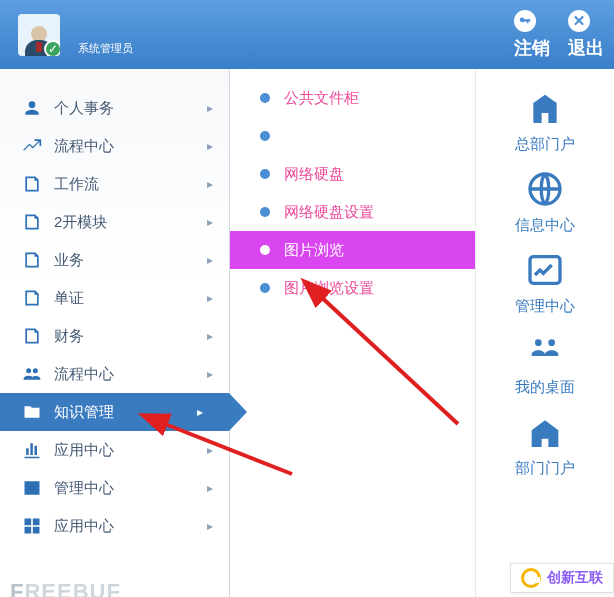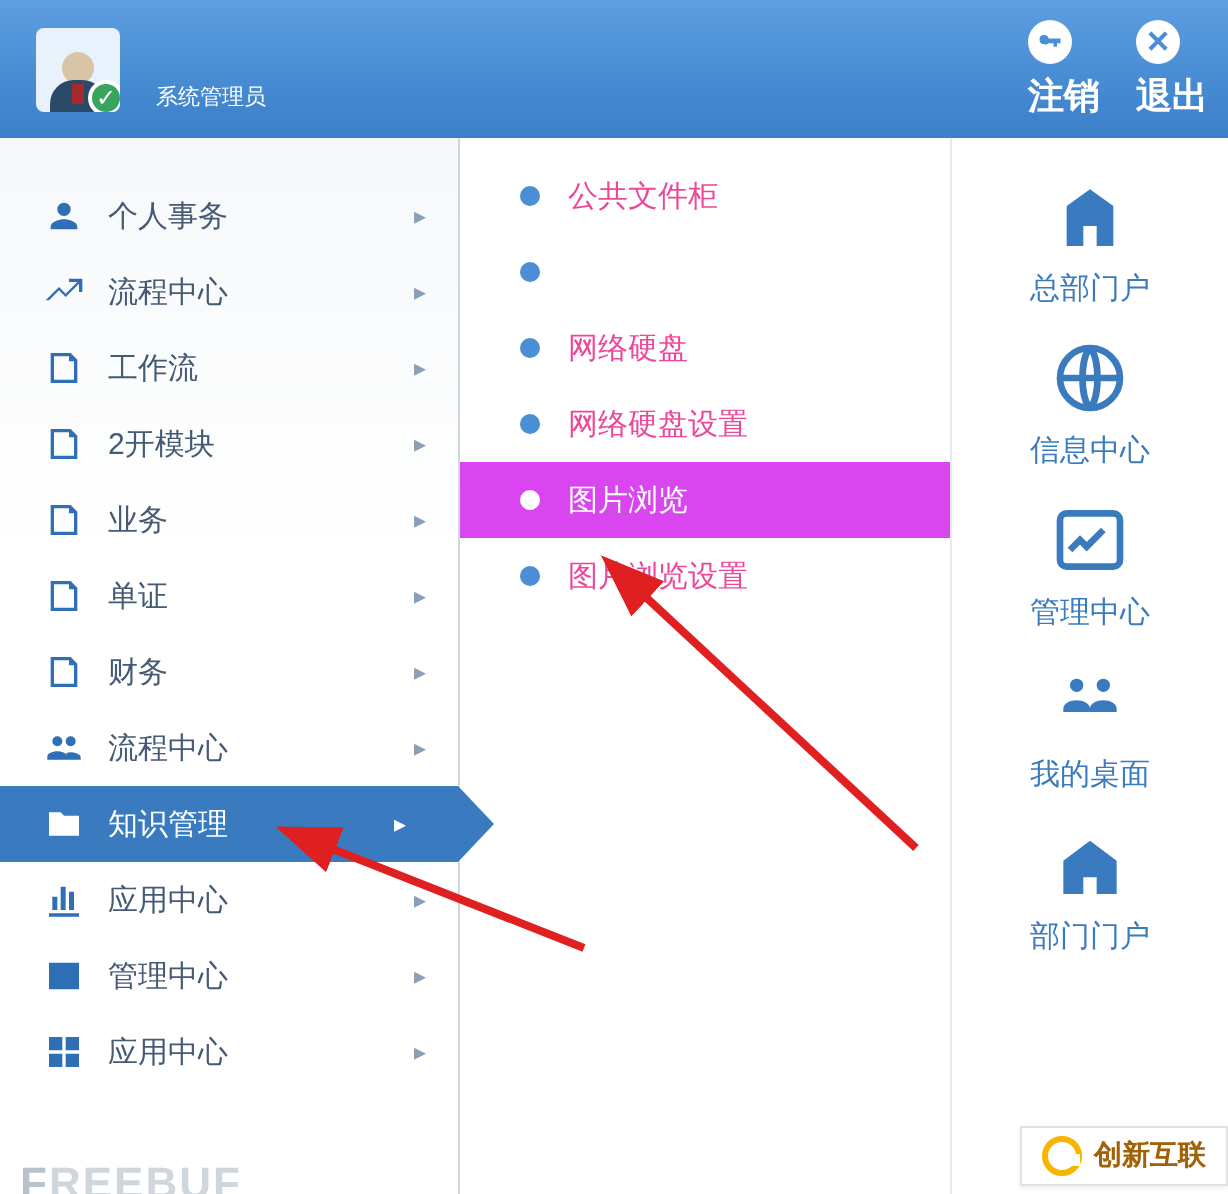--- a/index.html
+++ b/index.html
@@ -143,21 +143,21 @@
 
 
 .arrow { position:absolute; pointer-events:none; }
 .arrow svg { overflow:visible; }
 
 
 .brand-badge {
   position:absolute; right:0; bottom:4px;
   background:#fff; border:1px solid #e2e2e2;
   padding:4px 10px; font-size:14px; font-weight:bold;
-  color:#a16207; display:flex; align-items:center; gap:6px;
+  color:#8b5cf6; display:flex; align-items:center; gap:6px;
   box-shadow: 0 1px 3px rgba(0,0,0,0.08);
 }
 .brand-badge .c {
   width:20px; height:20px; border-radius:50%;
   border:3px solid #f7b500; position:relative;
 }
 .brand-badge .c::after{
   content:''; position:absolute; right:-2px; top:6px;
   width:6px; height:6px; background:#fff;
 }

